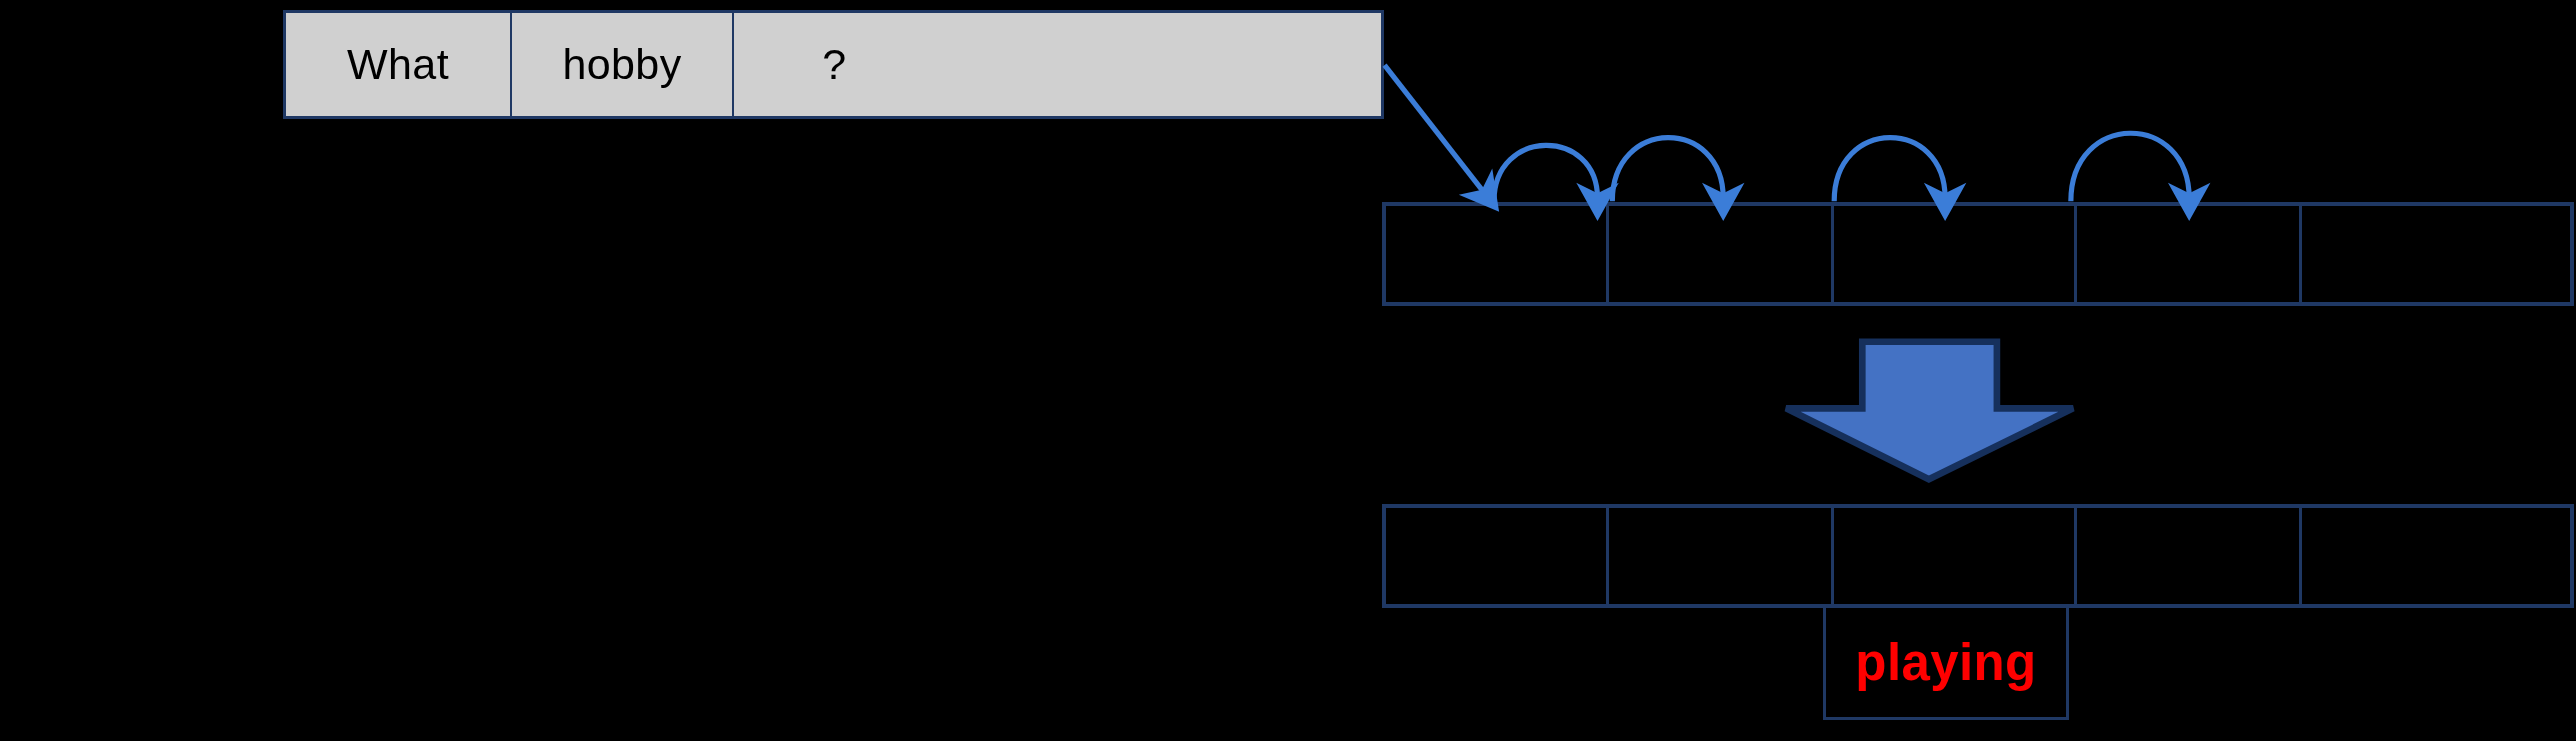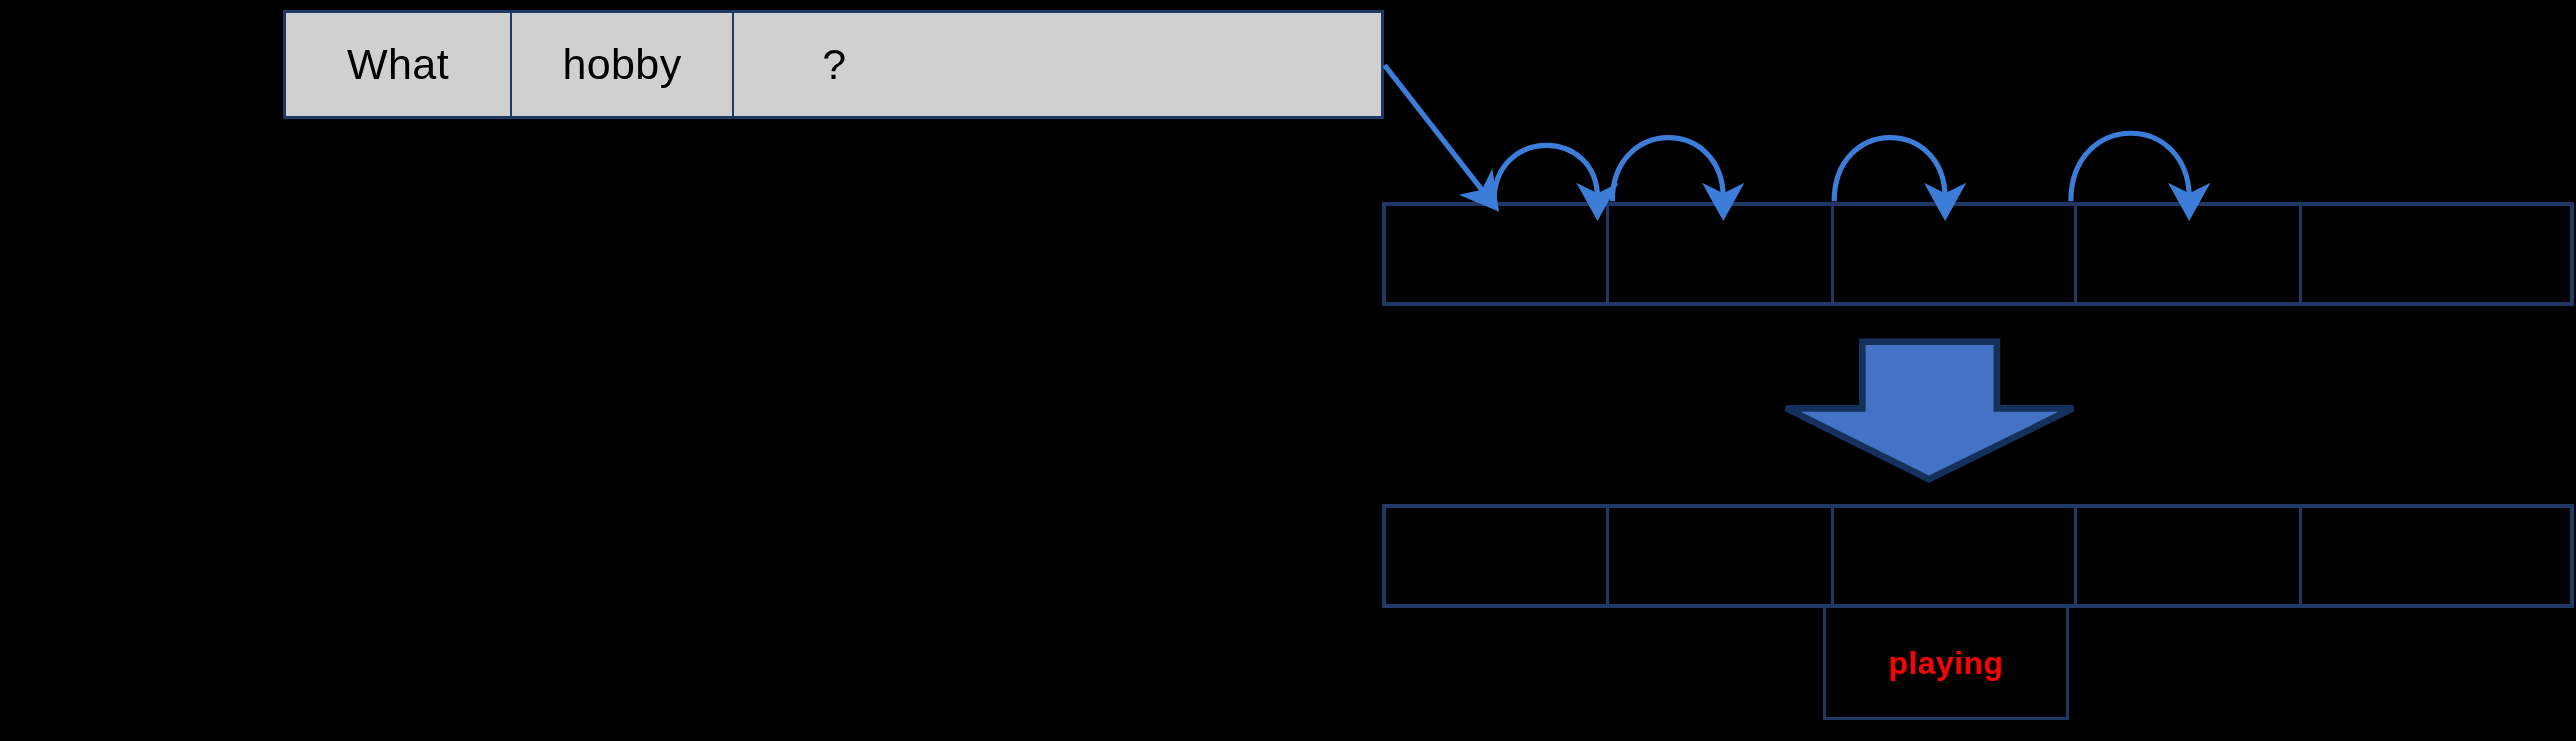--- a/index.html
+++ b/index.html
@@ -82,21 +82,21 @@
     box-sizing: border-box;
     border: 3.7px solid #1F3864;
     border-top: none;
     background: transparent;
     display: flex;
     align-items: center;
     justify-content: center;
   }
   .pred-label {
     color: #FF0000;
-    font-size: 32px;
+    font-size: 51px;
     font-weight: 700;
     line-height: 1;
     letter-spacing: 0.4px;
   }
 
   
   .overlay {
     position: absolute;
     left: 0;
     top: 0;

